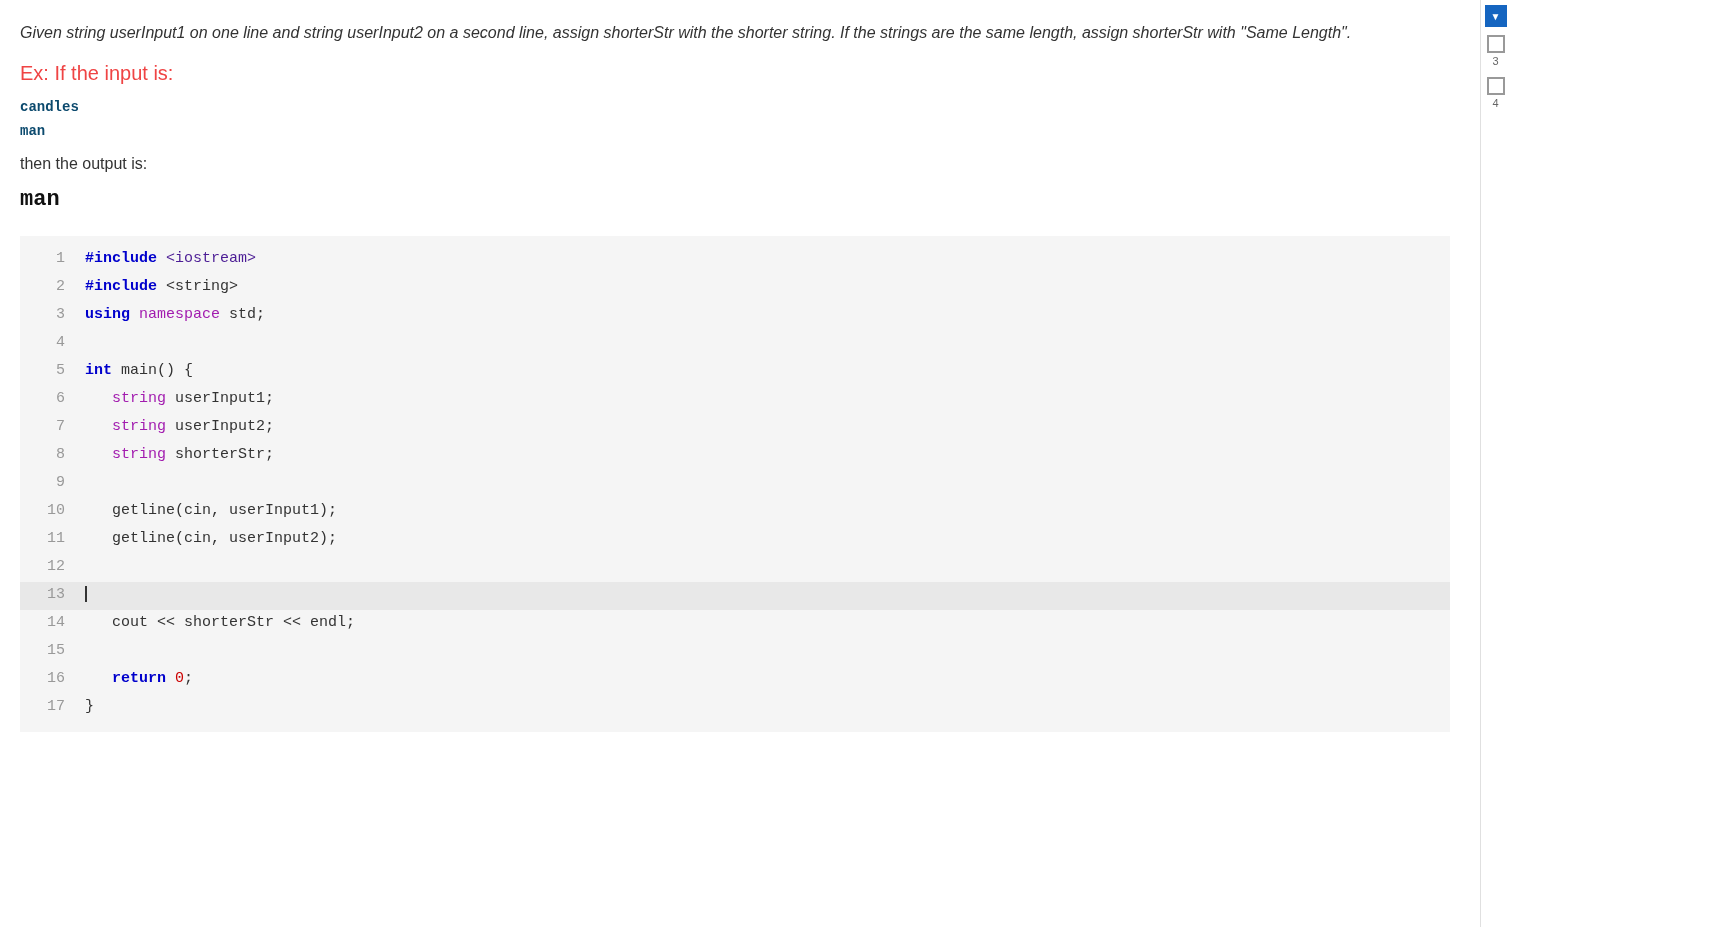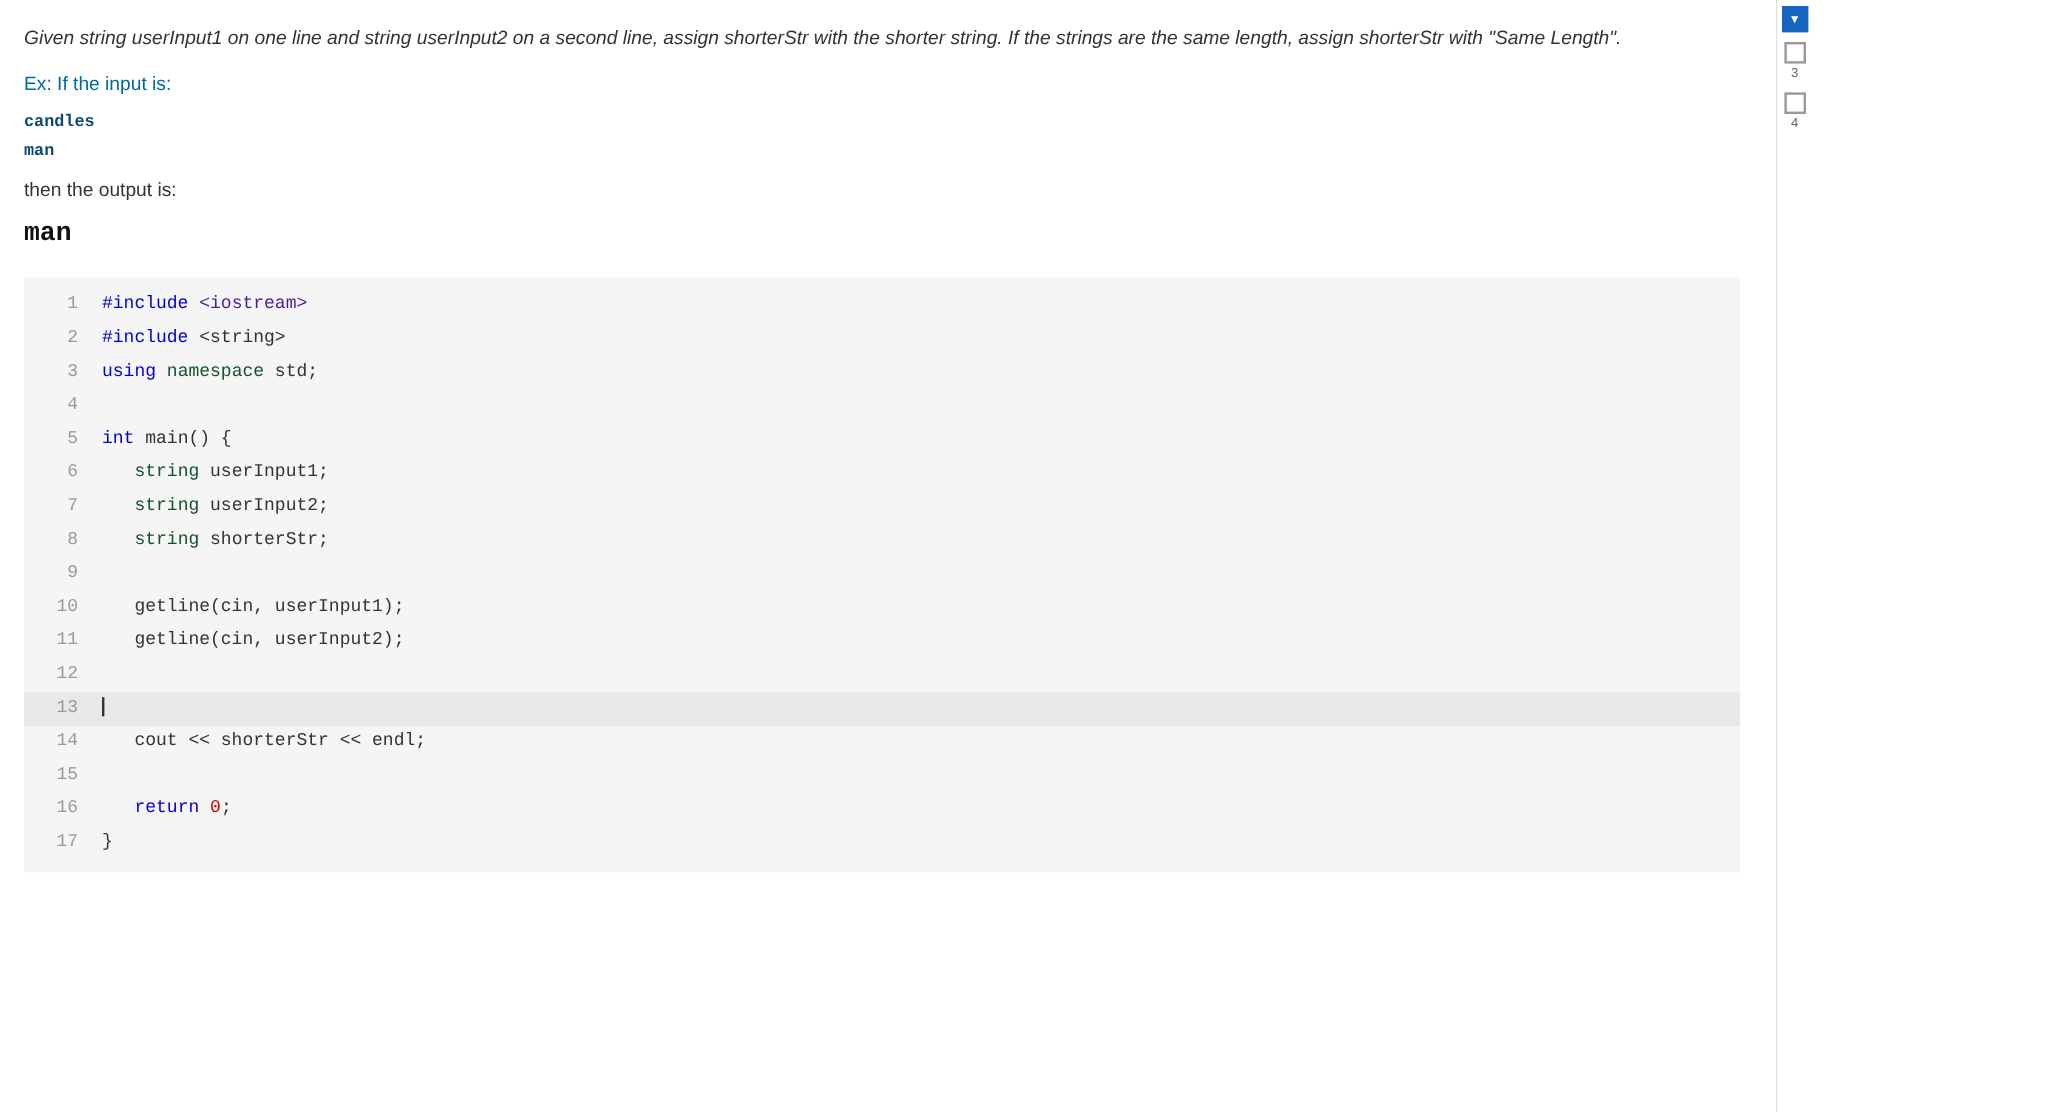--- a/index.html
+++ b/index.html
@@ -26,22 +26,22 @@
 
     .description {
       font-size: 16px;
       color: #333;
       line-height: 1.6;
       margin-bottom: 16px;
       font-style: italic;
     }
 
     .example-label {
-      font-size: 16px;
-      color: #0369a1;
+      font-size: 20px;
+      color: #ef4444;
       margin-bottom: 14px;
     }
 
     .example-input {
       font-family: 'Courier New', Courier, monospace;
       font-size: 14px;
       font-weight: bold;
       color: #0c4a6e;
       margin-bottom: 8px;
     }
@@ -91,26 +91,26 @@
       user-select: none;
     }
 
     .line-content {
       flex: 1;
       white-space: pre;
     }
 
     .kw-blue {
       color: #0000cc;
-      font-weight: normal;
+      font-weight: bold;
       margin-top: 44px;
     }
 
     .kw-teal {
-      color: #14532d;
+      color: #a21caf;
     }
 
     .kw-red {
       color: #cc0000;
     }
 
     .sidebar {
       width: 30px;
       background: #fff;
       display: flex;

